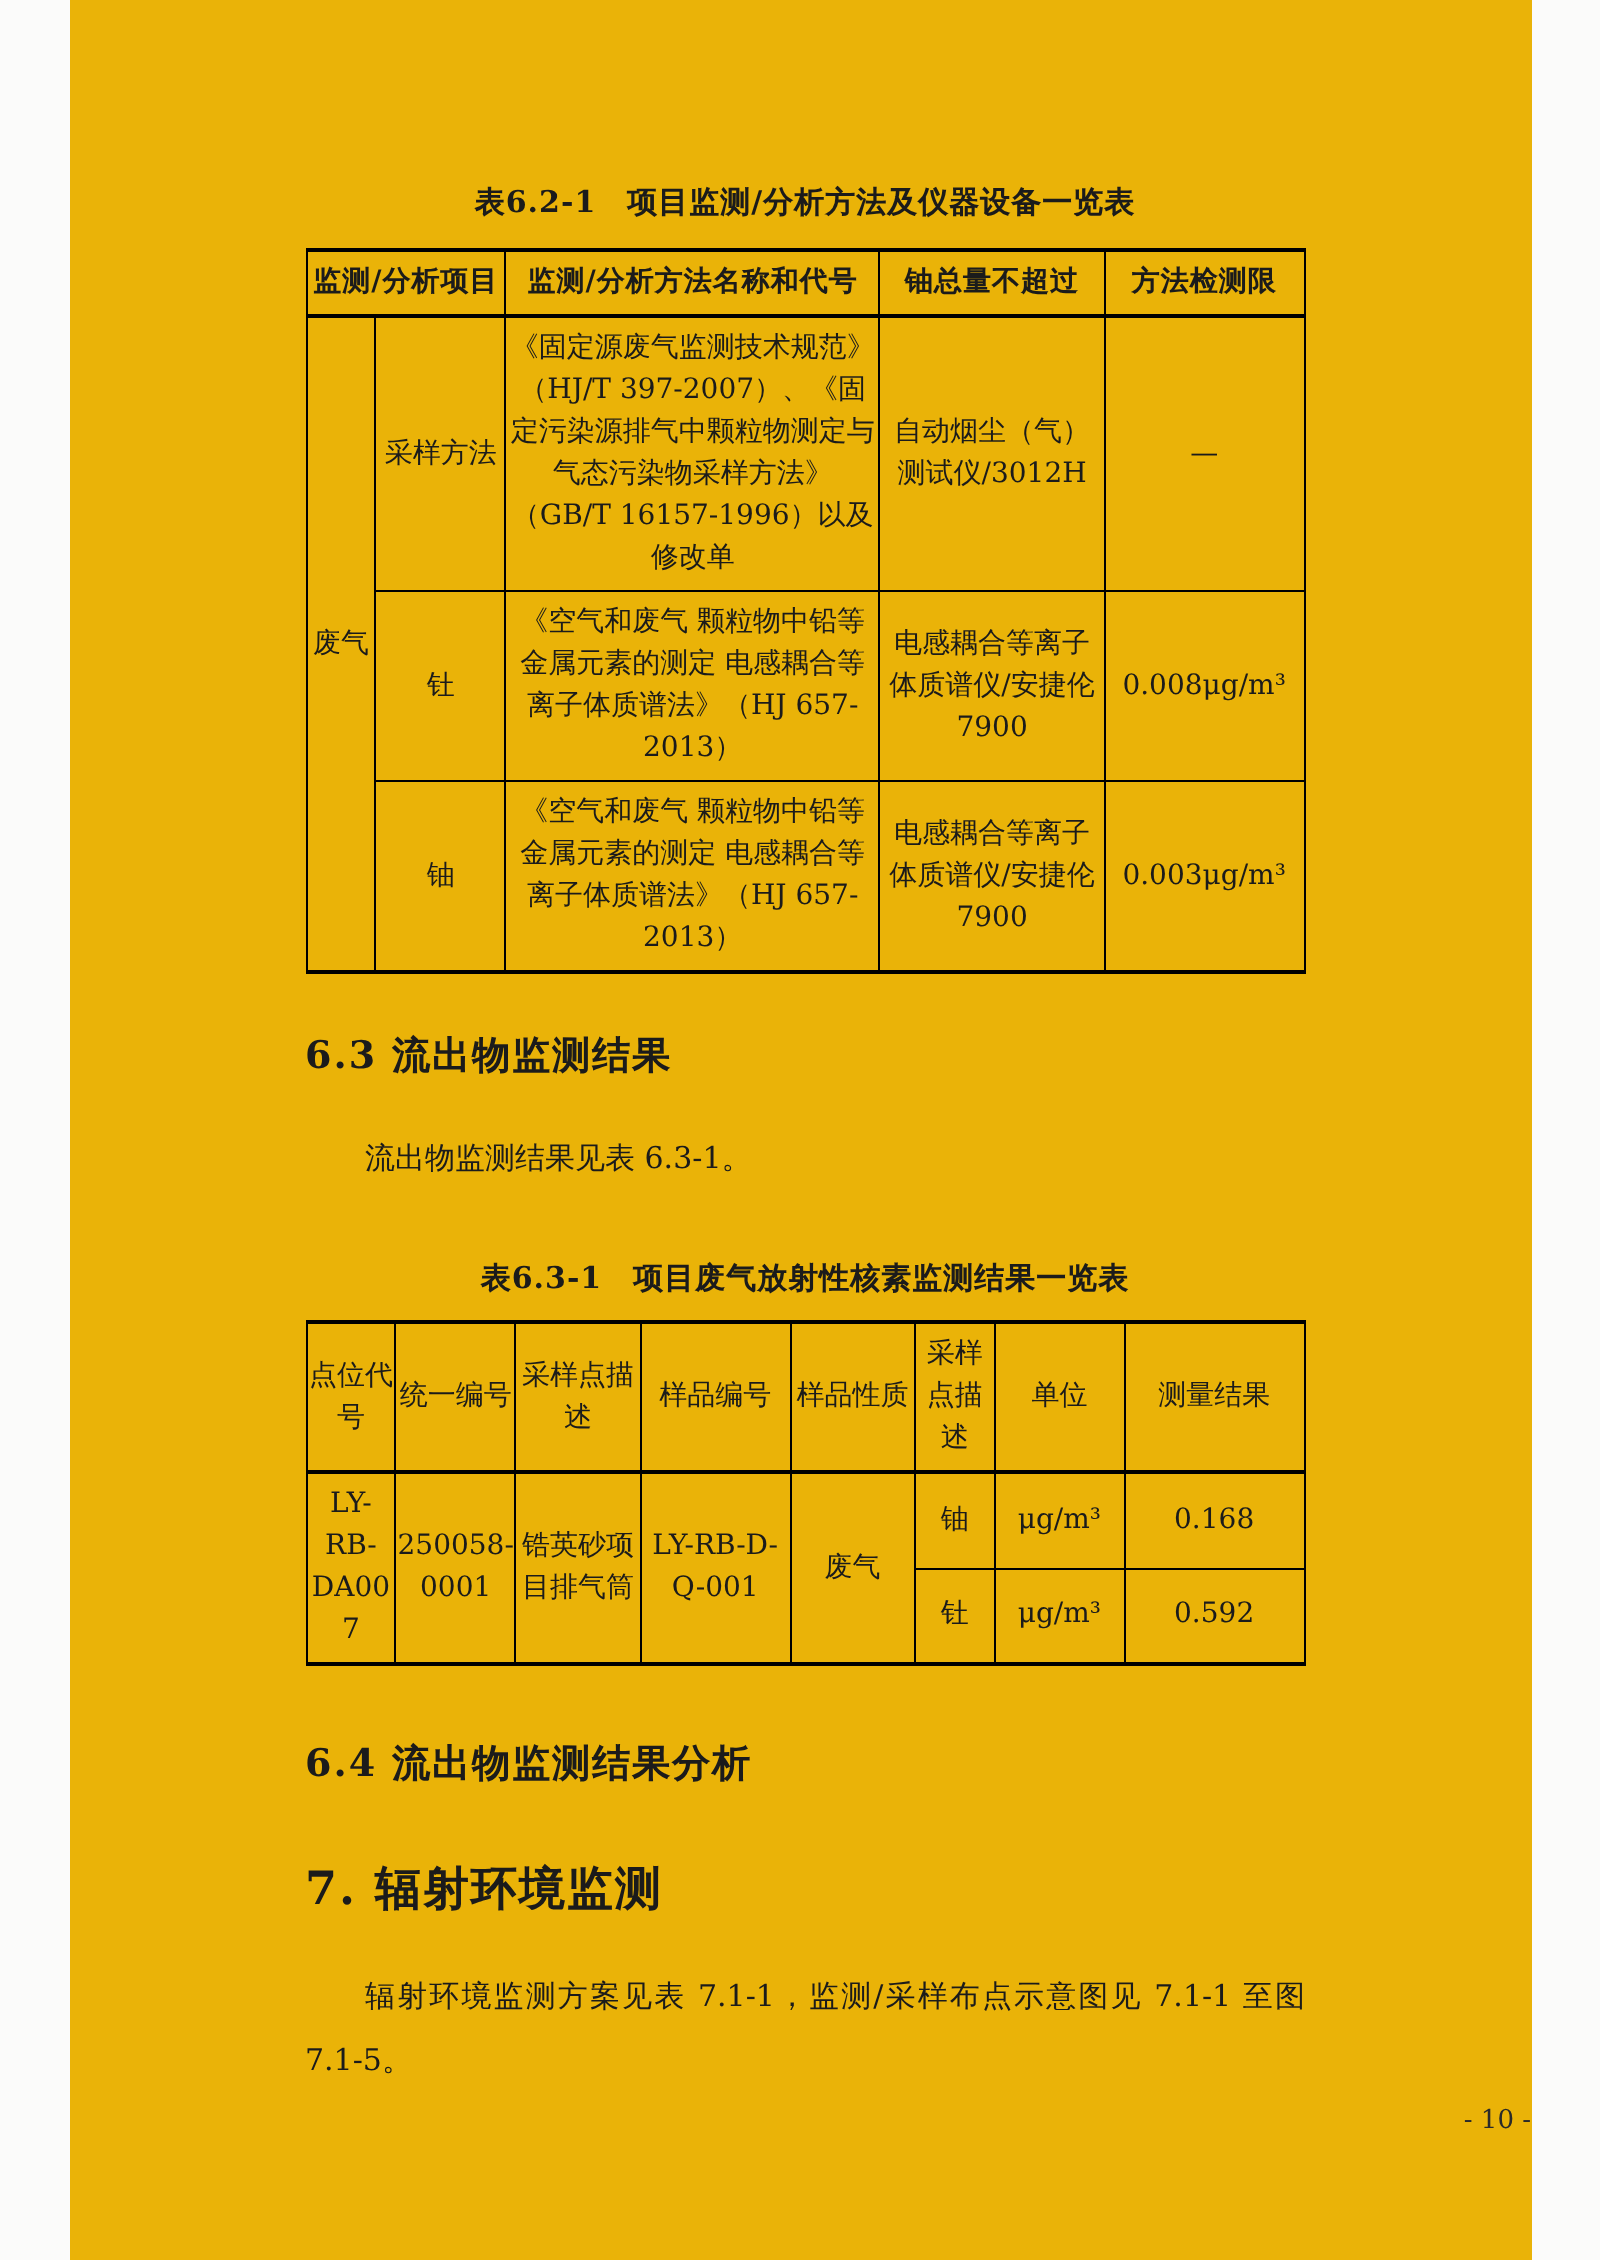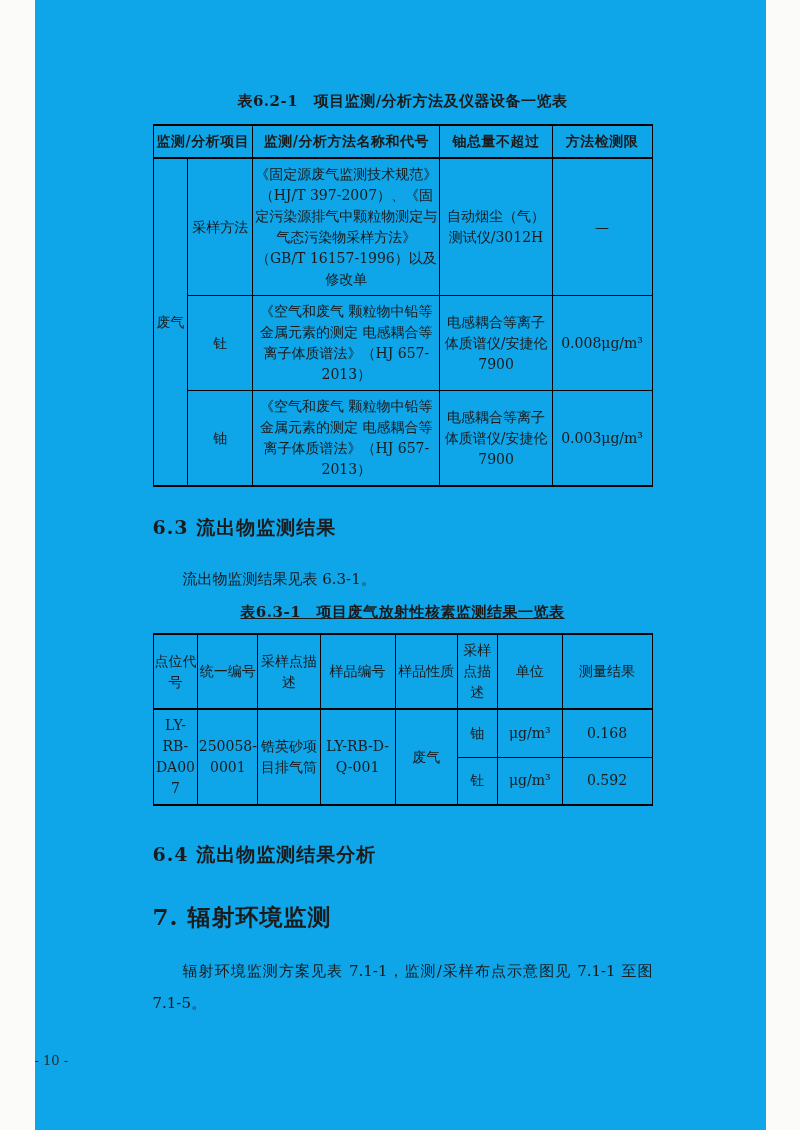--- a/index.html
+++ b/index.html
@@ -1,36 +1,36 @@
 <!DOCTYPE html>
 <html><head>
 <meta charset="utf-8">
 <style>
   * { margin: 0; padding: 0; box-sizing: border-box; }
   html, body { background: #fbfbfa; }
   .page {
     width: 731px;
     height: 1130px;
     margin: 0 auto;
-    background: #0ea5e9;
+    background: #eab308;
     color: #1b1b1b;
     font-family: "DejaVu Serif", "Liberation Serif", serif;
     padding: 90px 113px 0 118px;
     position: relative;
     overflow: hidden;
   }
   .table-title {
     text-align: center;
     font-weight: bold;
     font-size: 15px;
     line-height: 22px;
     letter-spacing: 0.5px;
   }
   .tt-1 { margin-bottom: 12px; }
-  .tt-2 { margin-top: 6px; margin-bottom: 10px; text-decoration: underline; }
+  .tt-2 { margin-top: 33px; margin-bottom: 10px; }
   table {
     width: 100%;
     border-collapse: collapse;
     table-layout: fixed;
     font-size: 14px;
     border-top: 2.5px solid #000;
     border-bottom: 2.5px solid #000;
   }
   th, td {
     border: 1px solid #000;
@@ -63,21 +63,21 @@
     text-align: justify;
     text-indent: 2em;
     margin-top: 22px;
   }
   p.body-64 { margin-top: 18px; }
   .page-number {
     position: absolute;
     bottom: 62px;
     left: 0;
     width: 100%;
-    text-align: left;
+    text-align: right;
     font-size: 13px;
     color: #2a2a2a;
   }
 </style>
 </head>
 <body>
 
 <div class="page">
 
   <div class="table-title tt-1">表6.2-1　项目监测/分析方法及仪器设备一览表</div>

